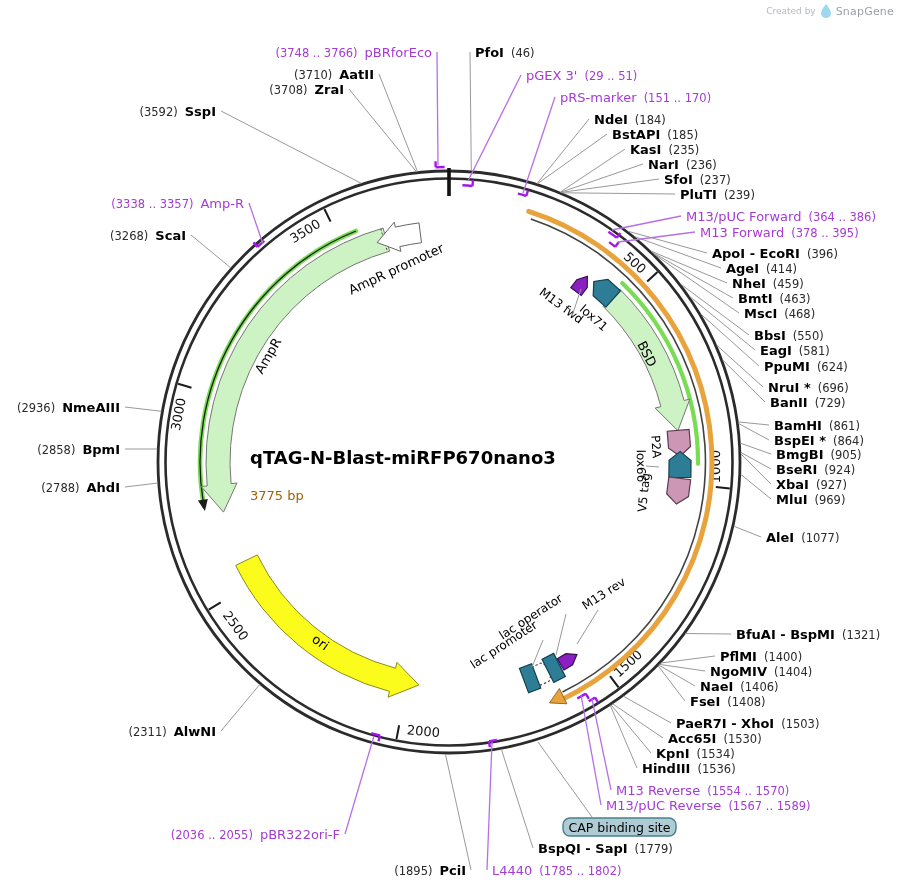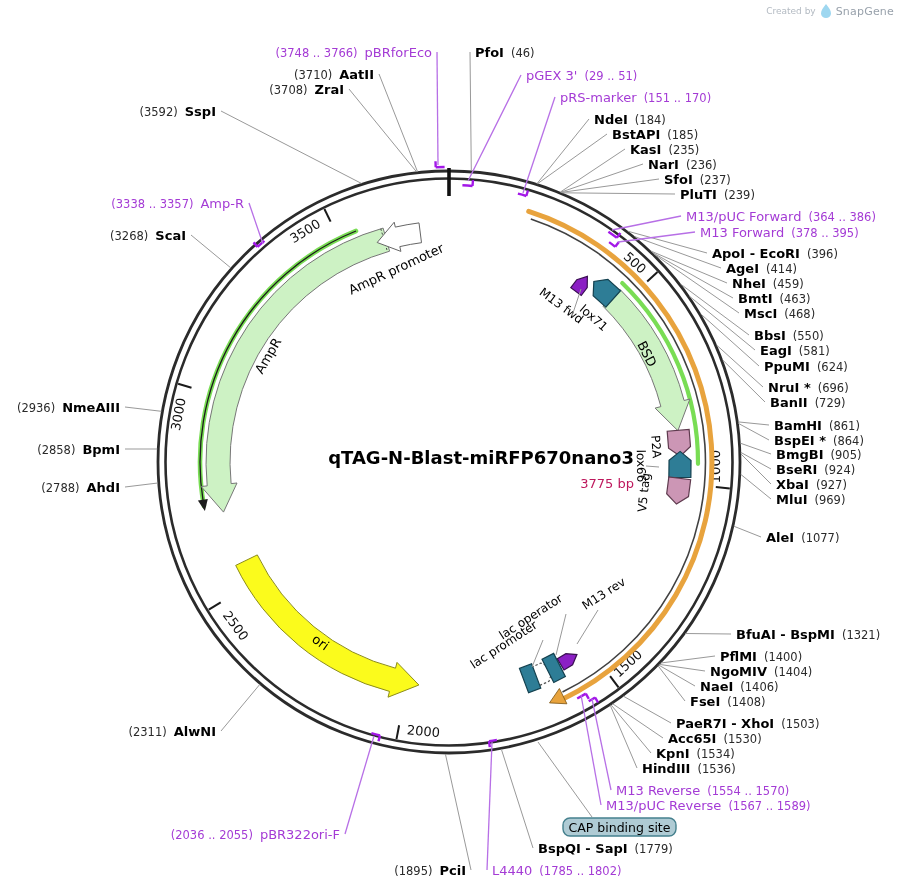--- a/index.html
+++ b/index.html
@@ -2,24 +2,24 @@
 <html><head>
 <meta charset="utf-8">
 <style>
   html,body{margin:0;padding:0;background:#ffffff;}
   .stage{position:relative;width:900px;height:889px;background:#fff;overflow:hidden;
          font-family:"DejaVu Sans","Liberation Sans",sans-serif;}
   svg text{font-family:"DejaVu Sans","Liberation Sans",sans-serif;}
   .brandline{position:absolute;top:4px;right:6px;display:flex;align-items:center;gap:4px;
              font-size:9px;color:#b3bac2;}
   .brandline .brand{color:#98a1ab;font-size:11px;font-weight:normal;letter-spacing:.2px;}
-  .center-title{position:absolute;left:434px;top:447px;transform:translate(-50%,0);
-                text-align:right;width:400px;pointer-events:none;}
+  .center-title{position:absolute;left:450px;top:447px;transform:translate(-50%,0);
+                text-align:left;width:400px;pointer-events:none;}
   .center-title .pname{font-size:18px;font-weight:bold;color:#000;}
-  .center-title .psize{font-size:13px;color:#be185d;margin-top:8px;}
+  .center-title .psize{font-size:13px;color:#a16207;margin-top:20px;}
 </style>
 </head>
 <body>
 
 <div class="stage">
 
   <div class="brandline">
     <span>Created by</span>
     <svg width="12" height="14" viewBox="0 0 12 14">
       <path d="M6 0 C9 4 11 6.5 11 9.4 A5 4.6 0 0 1 1 9.4 C1 6.5 3 4 6 0 Z" fill="#9ed7f0"></path>

